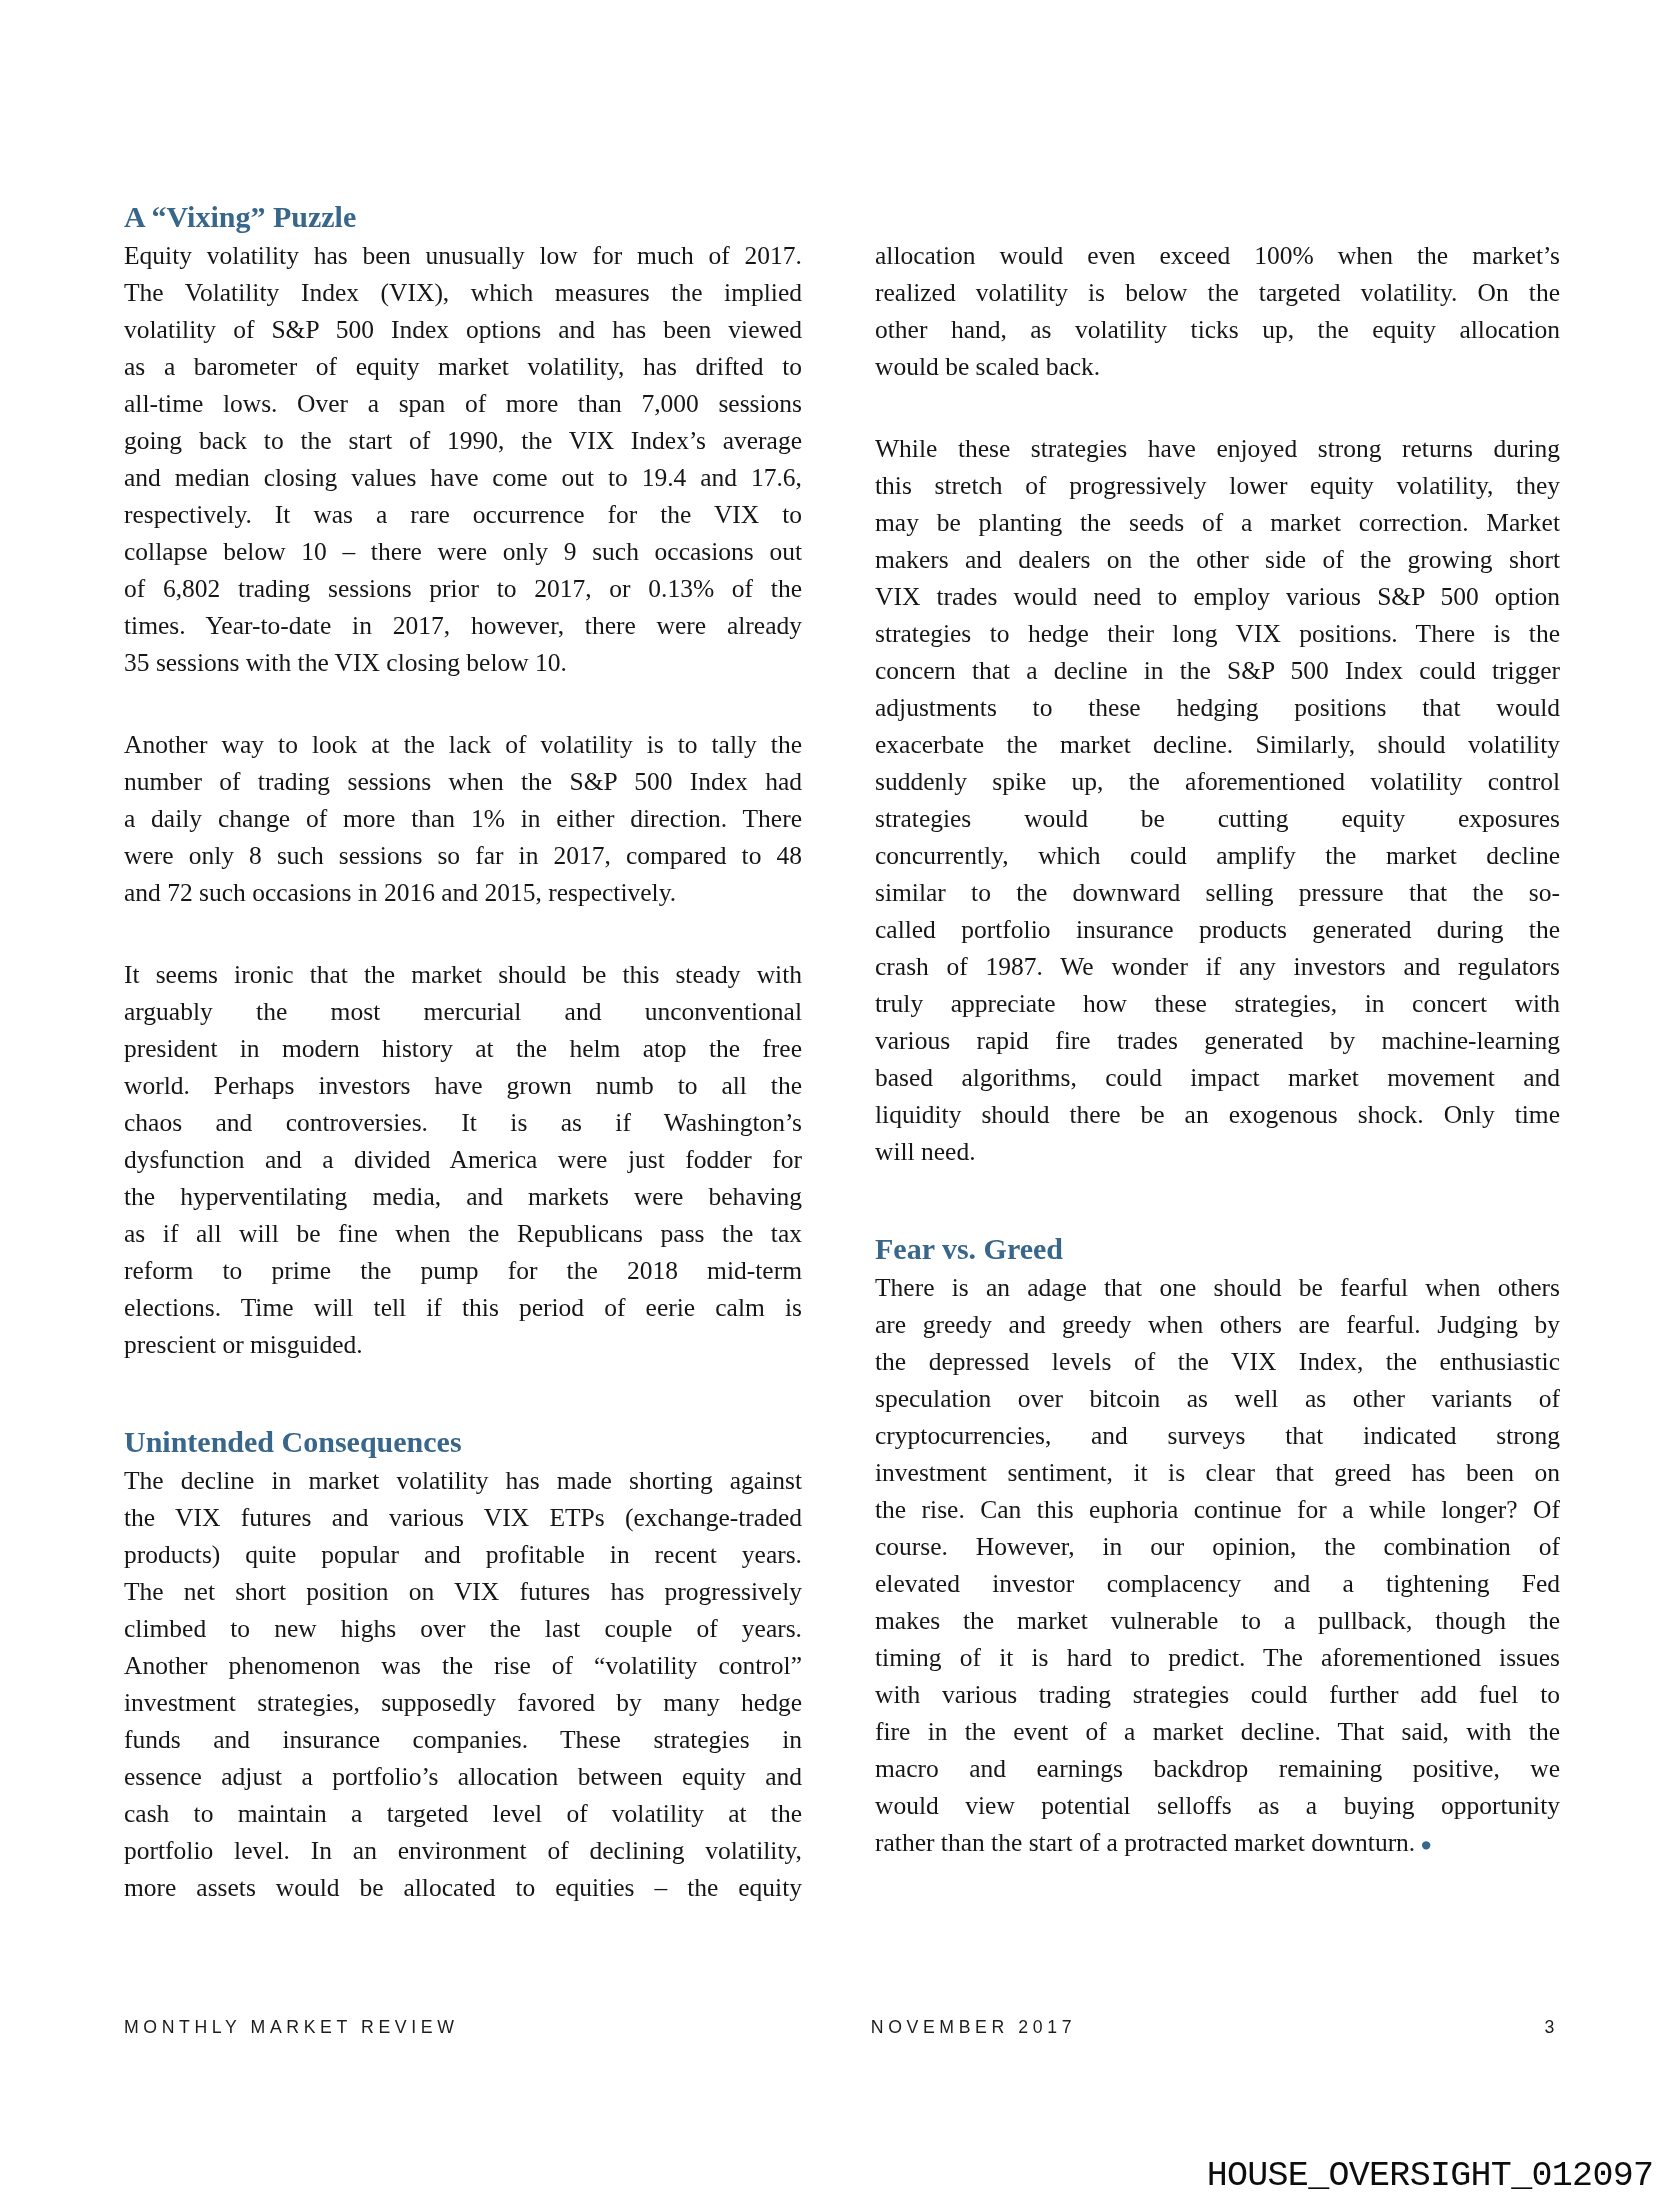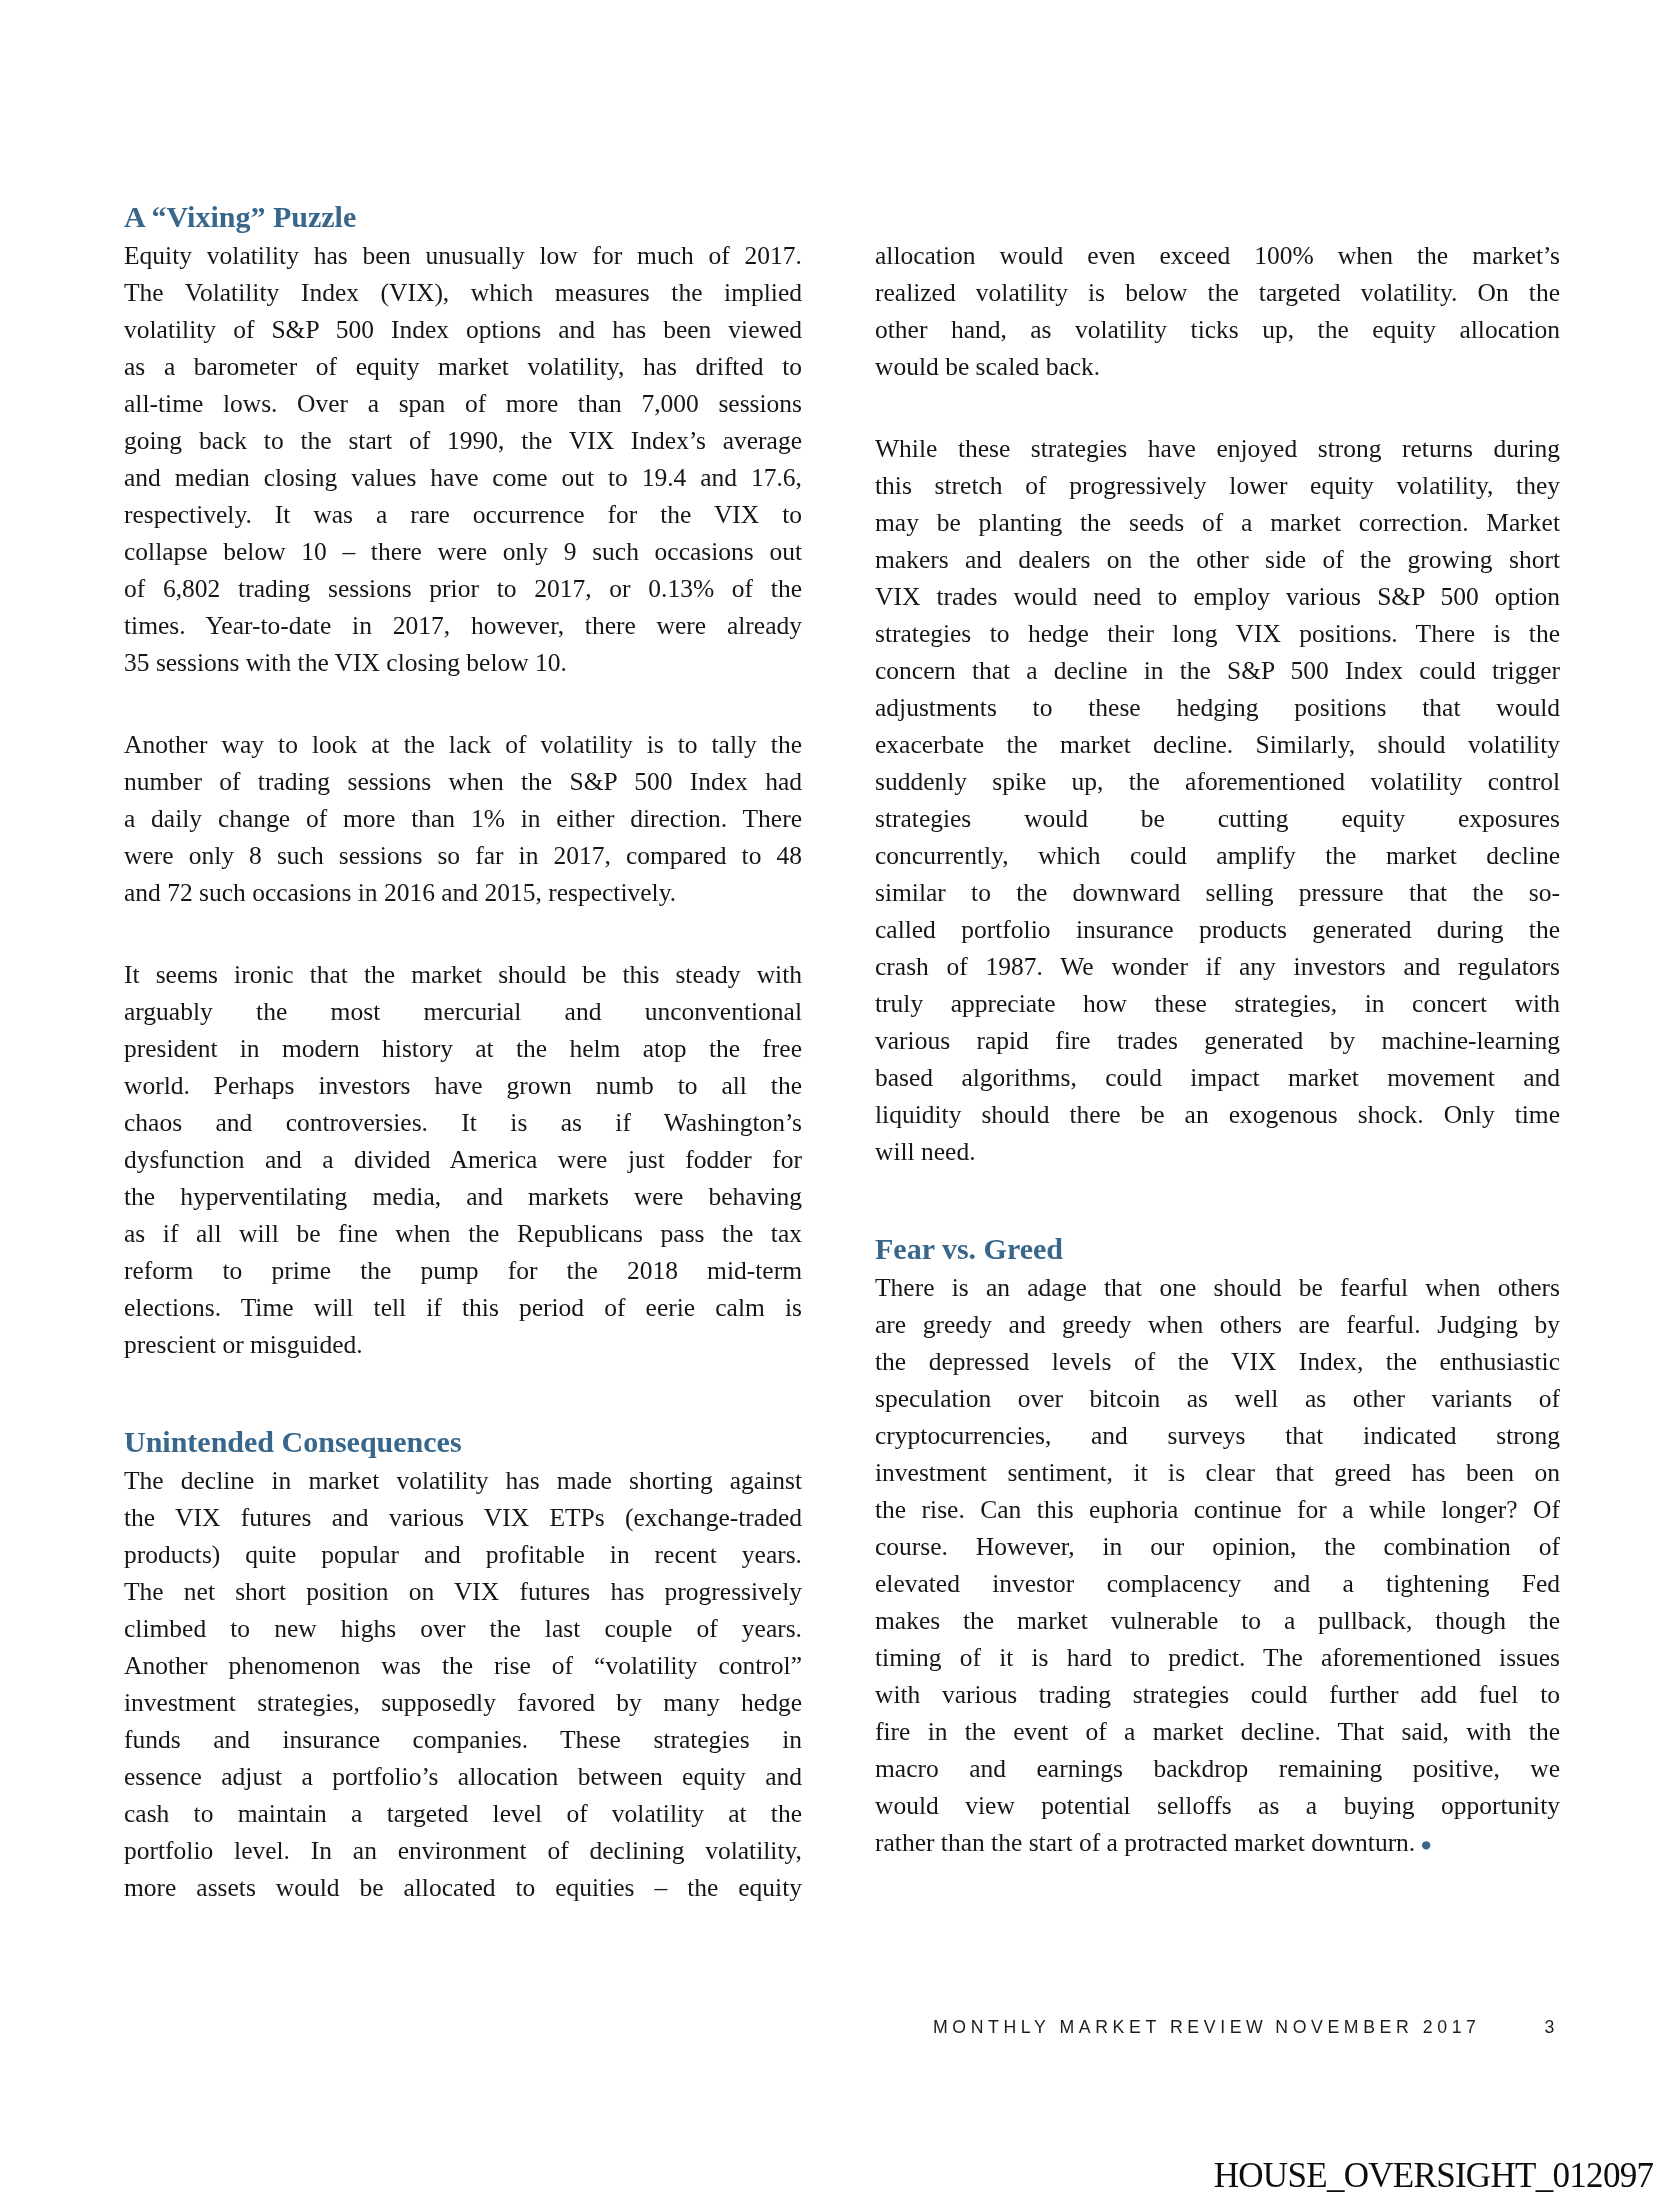--- a/index.html
+++ b/index.html
@@ -44,38 +44,38 @@
     color: #38678B;
     font-size: 19.6px;
   }
 
   .footer {
     position: absolute;
     top: 2017px;
     left: 124px;
     width: 1435px;
     display: flex;
-    justify-content: flex-end;
+    justify-content: space-between;
     align-items: baseline;
     font-family: "Liberation Sans", "DejaVu Sans", sans-serif;
     font-size: 17.7px;
     letter-spacing: 4.6px;
     color: #1c1c1c;
     white-space: pre;
   }
   .footer .label { font-weight: normal; }
   .footer .bold { font-weight: normal; }
   .footer .issue { margin-left: 7.9px; }
   .footer .page-num { margin-left: 64px; }
 
   .stamp {
     position: absolute;
     top: 2156px;
     right: 15.7px;
-    font-family: Liberation Serif, serif;
+    font-family: Liberation Mono, monospace;
     font-size: 35px;
     letter-spacing: -0.7px;
     color: #0d0d0d;
   }
 </style>
 </head>
 <body>
 
 <div id="col-left" class="column">
     <div class="heading">A “Vixing” Puzzle</div>

